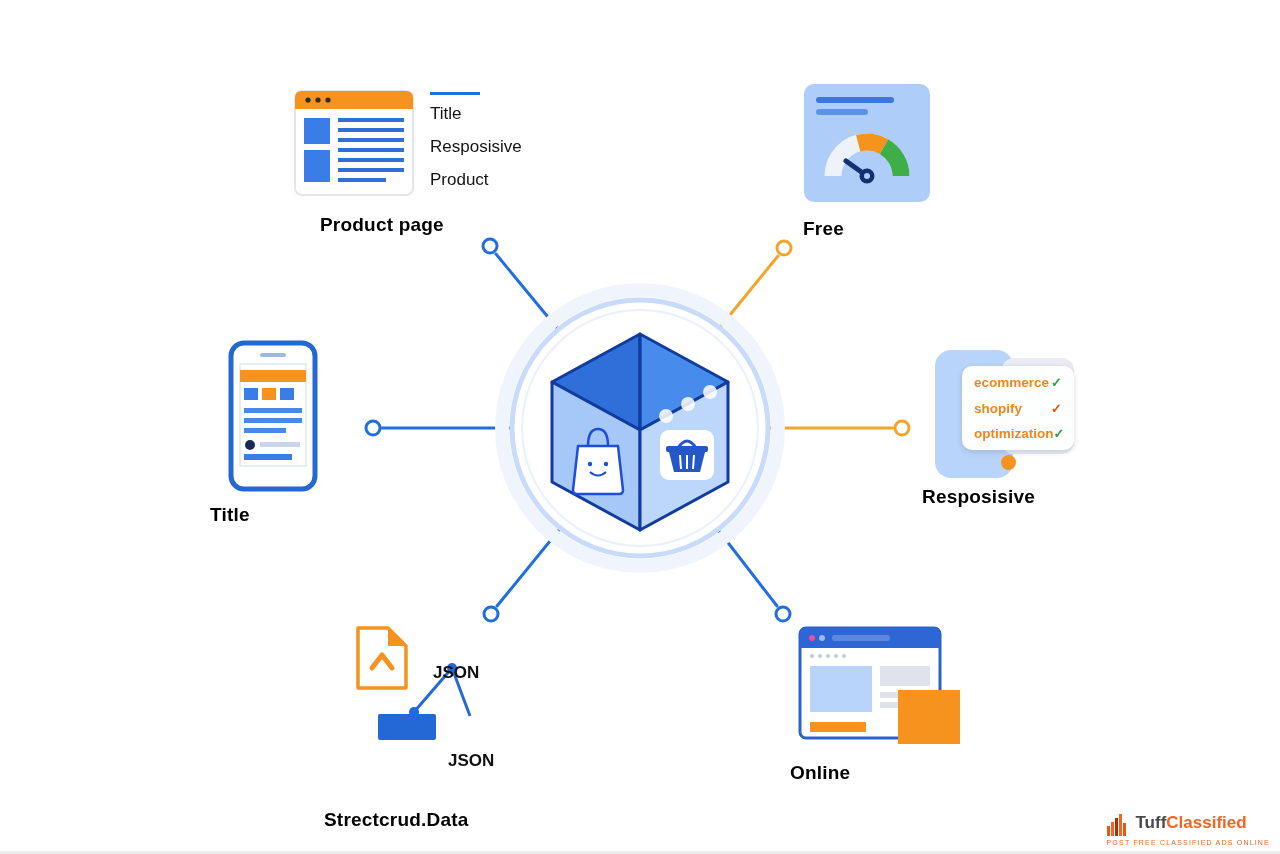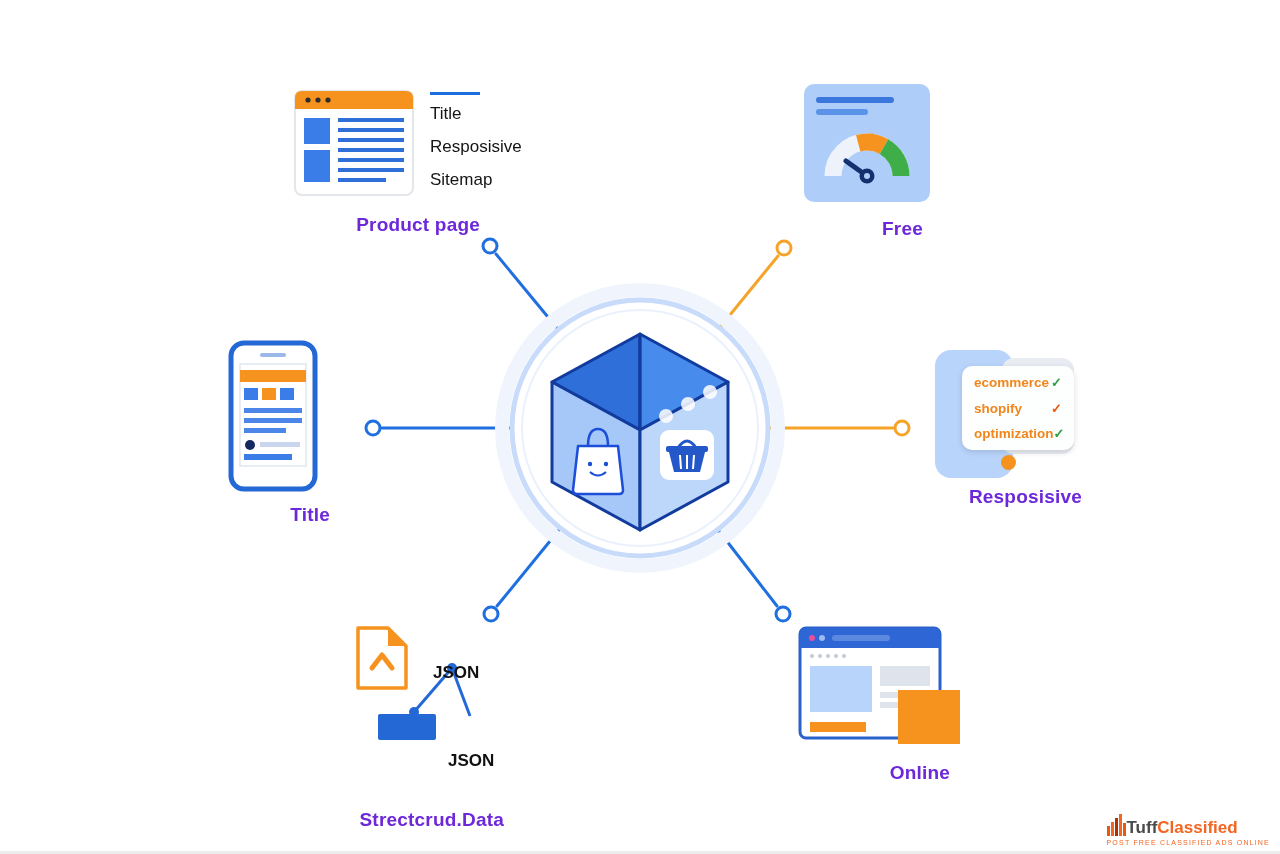--- a/index.html
+++ b/index.html
@@ -4,22 +4,22 @@
 <style>
   * { margin:0; padding:0; box-sizing:border-box; }
   body { font-family:"Liberation Sans", sans-serif; background:#f4f4f4; }
   .canvas {
     position:relative; width:1280px; height:854px; background:#ffffff;
     overflow:hidden; margin:0 auto;
   }
   .layer { position:absolute; left:0; top:0; }
   .node { position:absolute; z-index:2; }
   .caption {
-    position:absolute; z-index:3; text-align:right;
-    font-size:19px; font-weight:600; color:#6d28d9; letter-spacing:.2px;
+    position:absolute; z-index:3; text-align:left;
+    font-size:19px; font-weight:600; color:#000000; letter-spacing:.2px;
   }
   
   .seo-labels { position:absolute; left:430px; top:92px; z-index:2; display:flex; flex-direction:column; }
   .seo-topline { width:50px; height:3px; background:#1b6fe0; margin-bottom:9px; }
   .seo-label { font-size:17px; font-weight:500; color:#141414; margin-bottom:13px; }
   
   .resp-back { position:absolute; left:935px; top:350px; width:78px; height:128px;
     background:#b9d4fb; border-radius:16px; z-index:2; }
   .resp-shadow { position:absolute; left:1002px; top:358px; width:72px; height:96px;
     background:#e9edf3; border-radius:12px; z-index:2; }
@@ -30,21 +30,21 @@
   .resp-word { color:#f0861c; font-weight:700; font-size:13.5px;text-align:right; }
   .check { font-size:13px; font-weight:700; }
   .check-green { color:#2f9e44; }
   .check-orange { color:#e8590c; }
   .resp-dot { position:absolute; left:1001px; top:455px; width:15px; height:15px;
     border-radius:50%; background:#f6921e; z-index:4; }
   
   .json-label { position:absolute; z-index:3; font-size:17px; font-weight:600; color:#111;margin-top:32px; }
   
   .brand { position:absolute; right:10px; bottom:8px; z-index:5; text-align:left; }
-  .brand-row { display:flex; align-items:flex-end; gap:0; }
+  .brand-row { display:flex; gap:9px; }
   .brand-name { font-size:17px; font-weight:700; line-height:1; }
   .brand-primary { color:#4a4a4a; }
   .brand-accent { color:#f26522; }
   .brand-tagline { font-size:7px; color:#f26522; letter-spacing:1.2px; text-transform:uppercase; margin-top:3px; }
   .bottom-edge { position:absolute; left:0; bottom:0; width:100%; height:3px; background:#ececec; z-index:1; }
 </style>
 </head>
 <body>
 
 <div class="canvas">
@@ -123,21 +123,21 @@
       <rect x="44" y="68" width="66" height="4" fill="#2f6fd8"></rect>
       <rect x="44" y="78" width="66" height="4" fill="#2f6fd8"></rect>
       <rect x="44" y="88" width="48" height="4" fill="#2f6fd8"></rect>
     </svg>
   </div>
 
   <div class="seo-labels">
     <div class="seo-topline"></div>
     <div class="seo-label">Title</div>
     <div class="seo-label">Resposisive</div>
-    <div class="seo-label">Sitemap</div>
+    <div class="seo-label">Product</div>
   </div>
 
   <div class="caption" style="left:320px; top:214px; width:160px;">Product page</div>
 
   <div class="node" style="left:804px; top:84px;">
     <svg width="126" height="122">
       <rect x="0" y="0" width="126" height="118" rx="10" fill="#aecdf9"></rect>
       <rect x="12" y="13" width="78" height="6" rx="3" fill="#3b77dd"></rect>
       <rect x="12" y="25" width="52" height="6" rx="3" fill="#5b93e8"></rect>
       <path d="M29 92 A34 34 0 0 1 97 92" fill="none" stroke="#eef3fb" stroke-width="17"></path>

